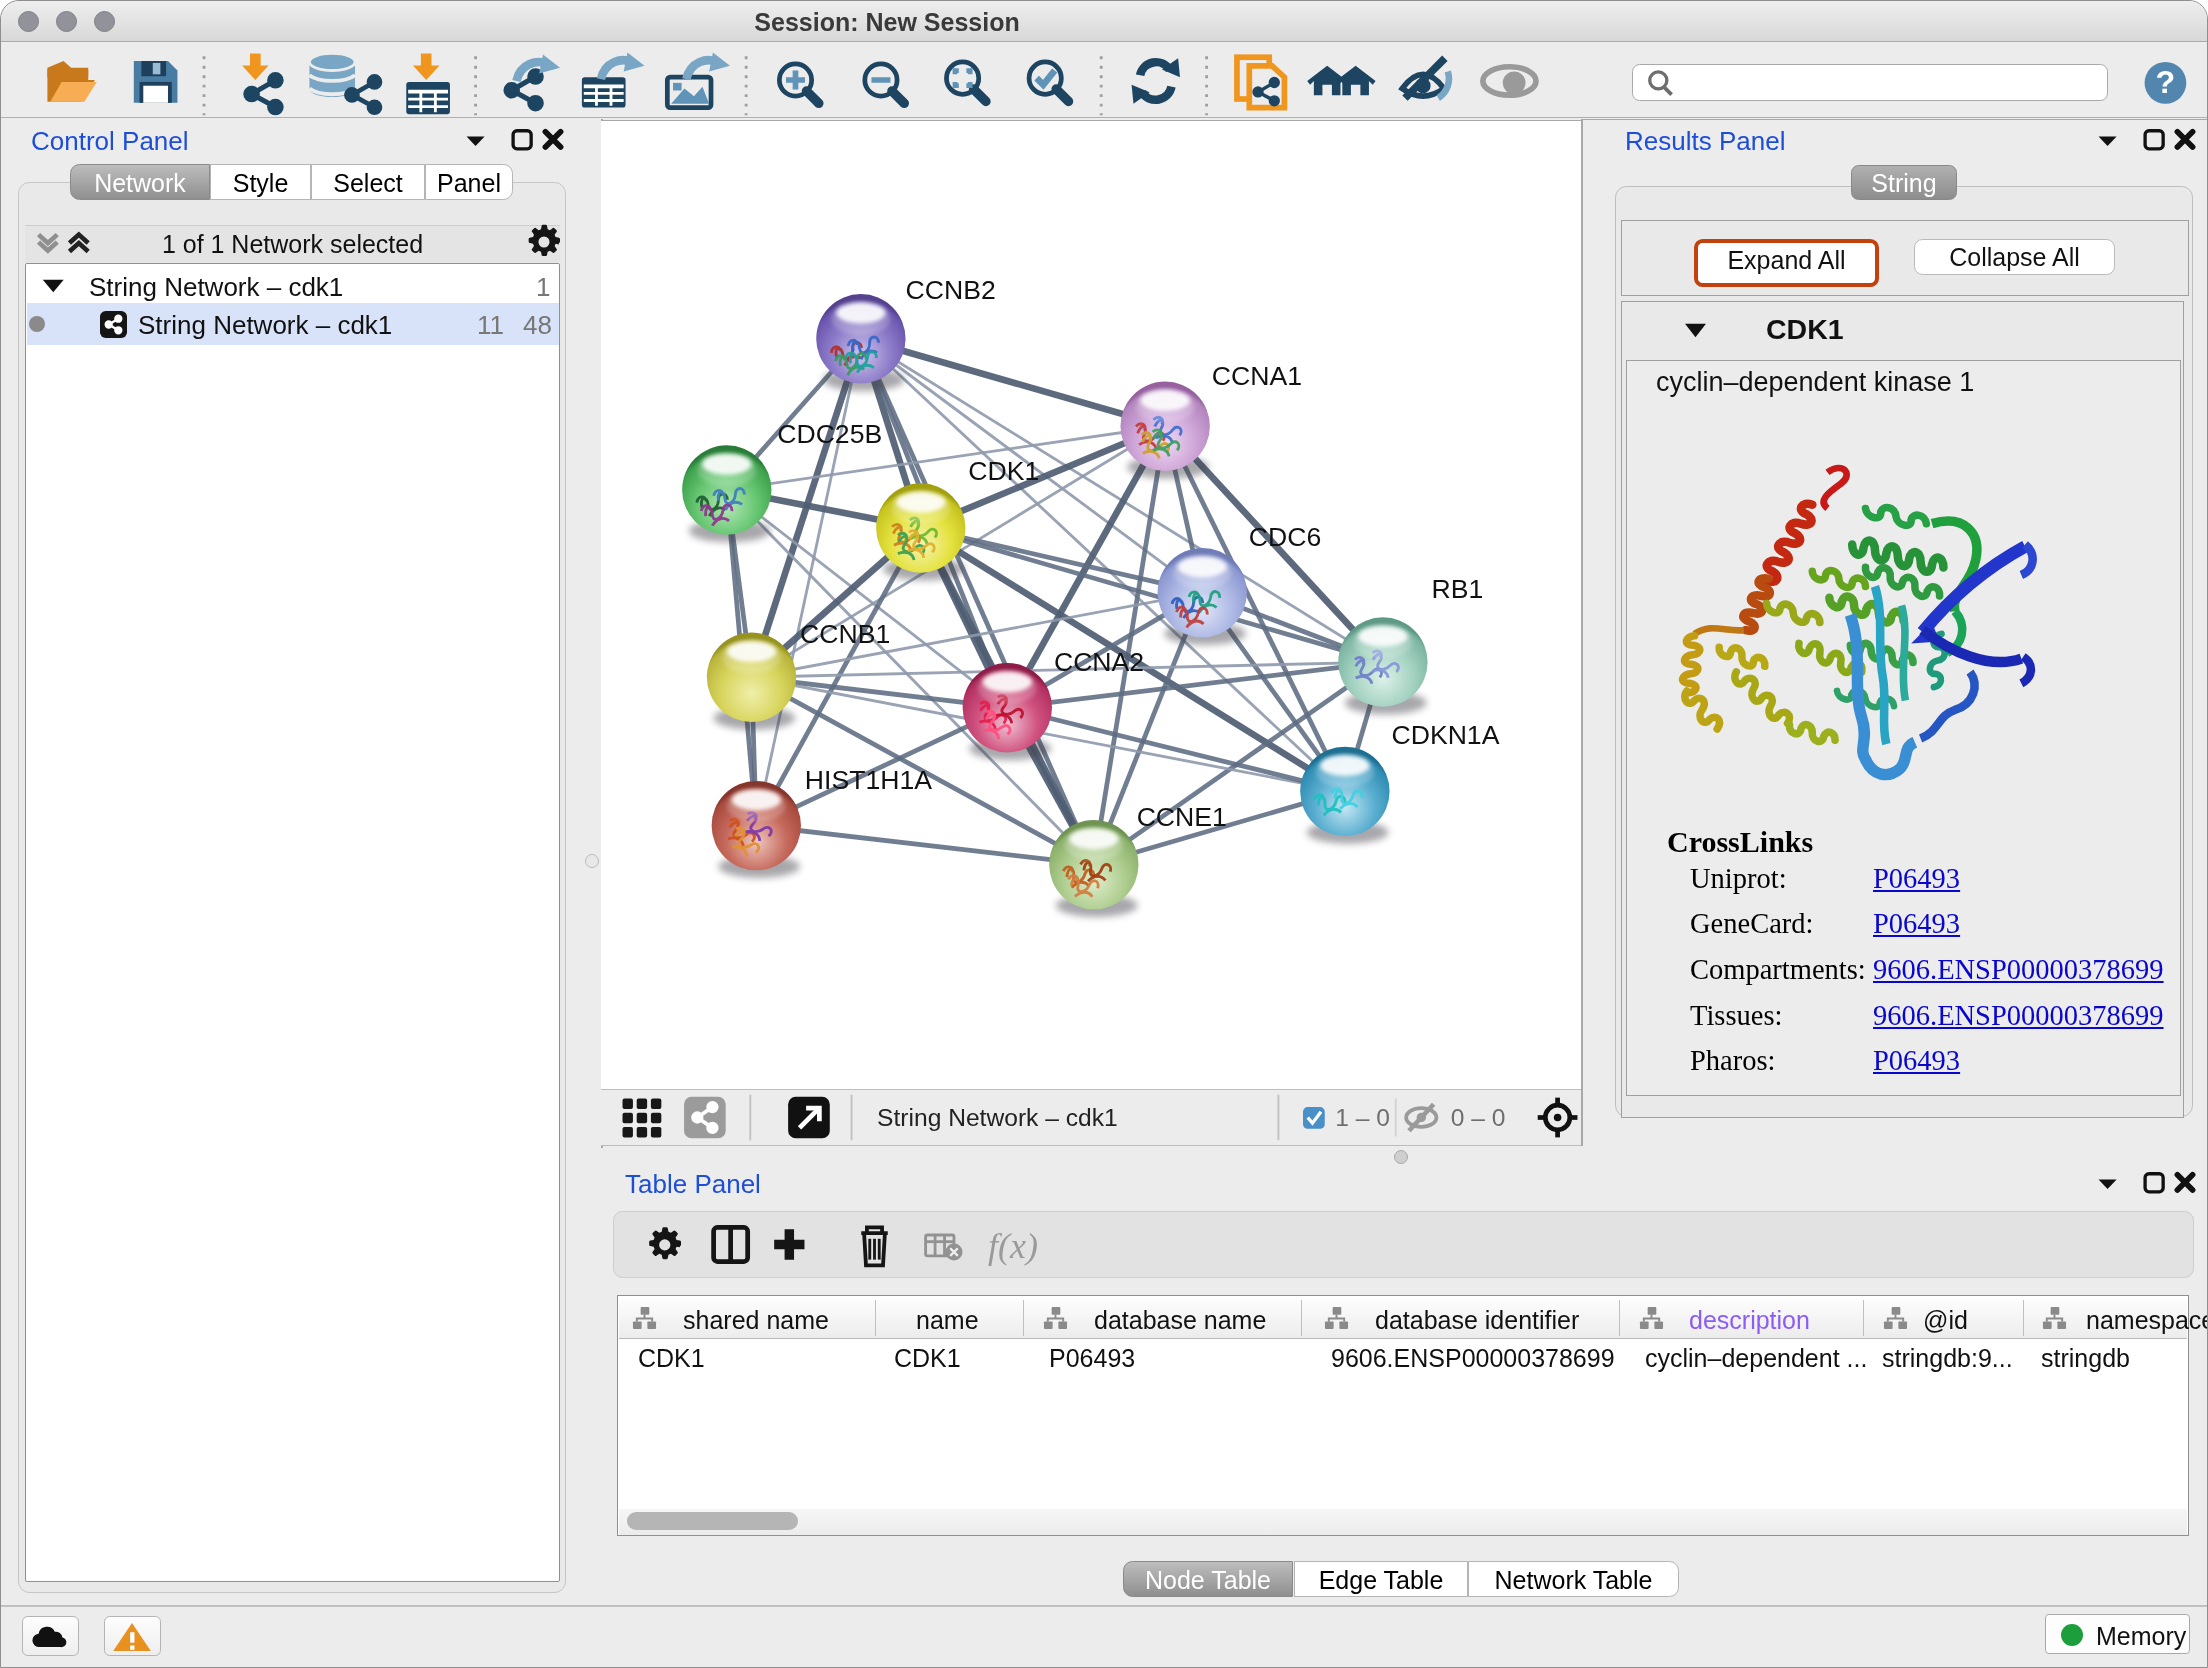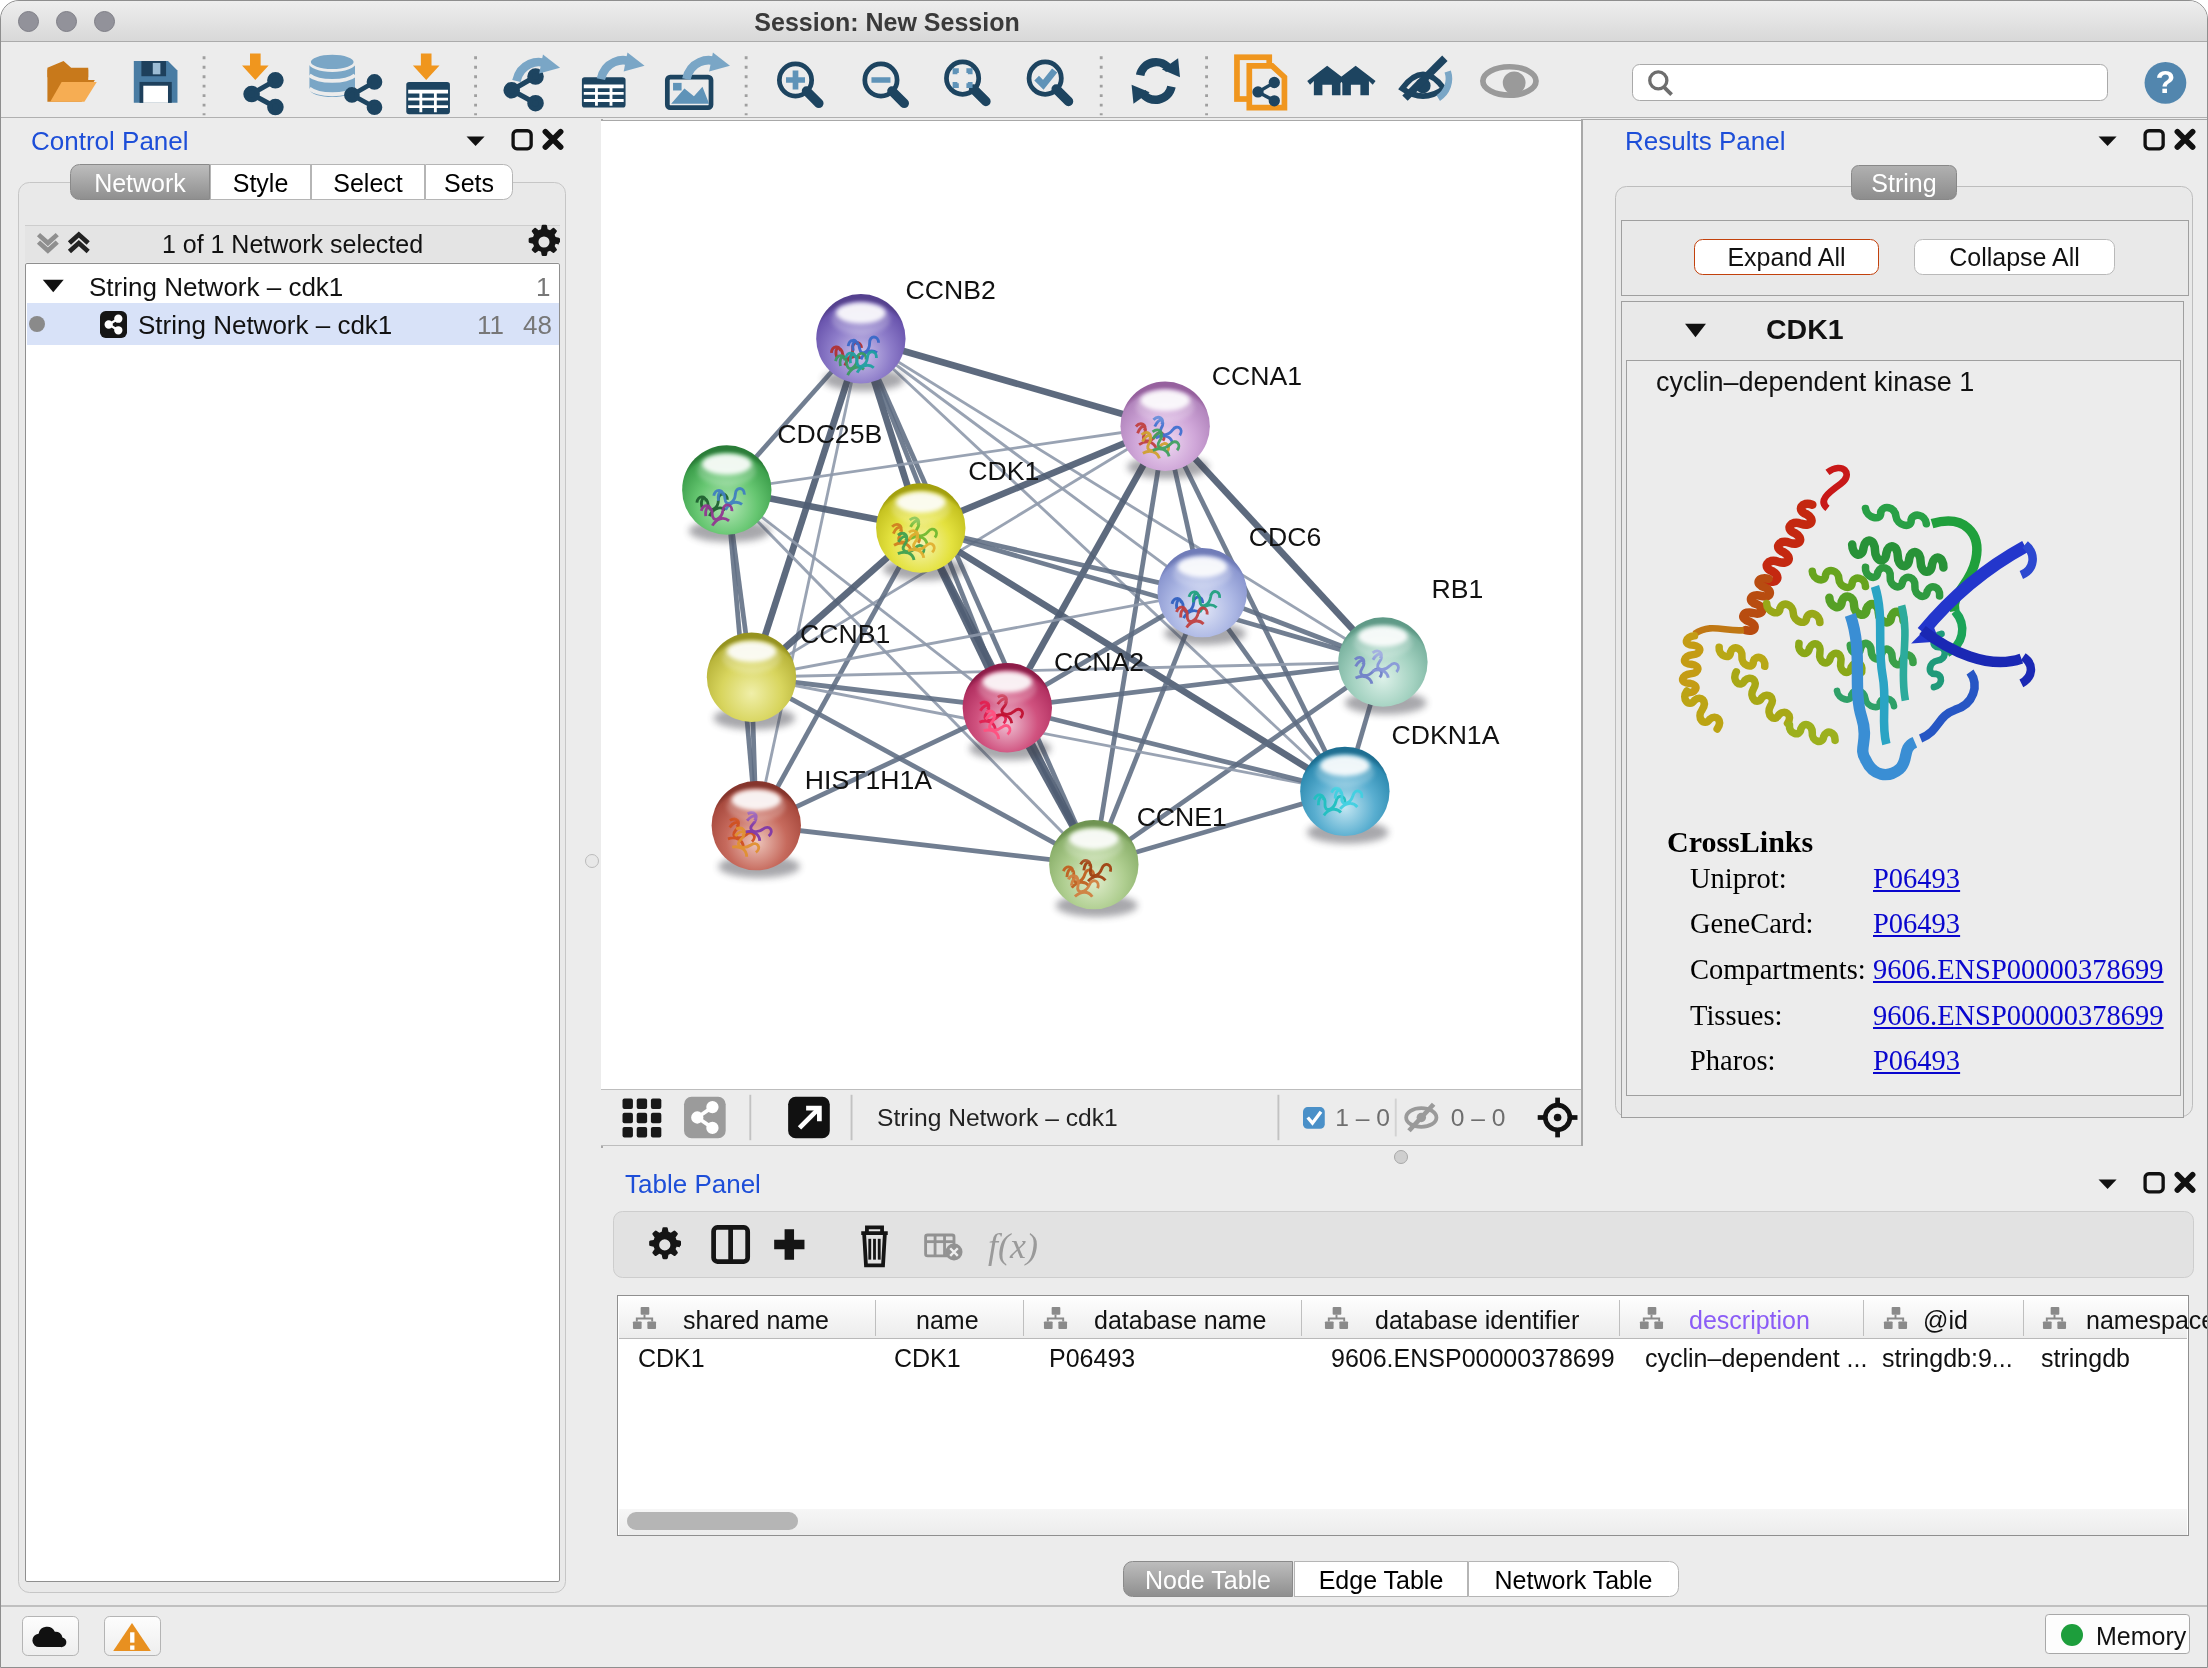--- a/index.html
+++ b/index.html
@@ -163,21 +163,21 @@
 <div class="abs ptitle" style="left:30px;top:125px">Control Panel</div>
 <svg class="abs" style="left:457px;top:125px" width="114" height="28.5" viewBox="0 0 120 30">
  <path d="M 9 11 L 28 11 L 18.5 21 Z" fill="#111"></path>
  <rect x="58" y="5" width="19" height="19" rx="4" fill="none" stroke="#111" stroke-width="3.5"></rect>
  <path d="M 92 6 L 108 22 M 108 6 L 92 22" stroke="#111" stroke-width="6" stroke-linecap="round"></path>
 </svg>
 <div class="abs" style="left:17px;top:181px;width:548px;height:1411px;background:#e9e9e9;border:1px solid #c6c6c6;border-radius:11.4px"></div>
 <div class="abs tab tabsel" style="left:69px;top:163px;width:140px;border-radius:9.5px 0 0 9.5px">Network</div>
 <div class="abs tab" style="left:209px;top:163px;width:101px">Style</div>
 <div class="abs tab" style="left:310px;top:163px;width:114px">Select</div>
-<div class="abs tab" style="left:424px;top:163px;width:88px;border-radius:0 9.5px 9.5px 0">Sets</div>
+<div class="abs tab" style="left:424px;top:163px;width:88px;border-radius:0 9.5px 9.5px 0">Panel</div>
 <div class="abs" style="left:24px;top:224px;width:535px;height:37px;background:#e4e4e4;border-top:1px solid #cdcdcd;font-size:25px;text-align:center;line-height:37px;color:#111">1 of 1 Network selected</div>
 <svg class="abs" style="left:34px;top:228px" width="67" height="30" viewBox="0 0 70 32">
  <g fill="none" stroke="#8f8f8f" stroke-width="5">
         <path d="M 3 6 L 13 15 L 23 6"></path>
         <path d="M 3 14 L 13 23 L 23 14"></path>
       </g>
  <g fill="none" stroke="#222" stroke-width="5">
         <path d="M 36 15 L 46 6 L 56 15"></path>
         <path d="M 36 24 L 46 15 L 56 24"></path>
       </g>
@@ -537,21 +537,21 @@
 <div class="abs" style="left:1580px;top:118px;width:1.9px;height:1027px;background:#a8a8a8"></div>
 <div class="abs ptitle" style="left:1624px;top:125px">Results Panel</div>
 <svg class="abs" style="left:2089px;top:125px" width="114" height="28.5" viewBox="0 0 120 30">
  <path d="M 9 11 L 28 11 L 18.5 21 Z" fill="#111"></path>
  <rect x="58" y="5" width="19" height="19" rx="4" fill="none" stroke="#111" stroke-width="3.5"></rect>
  <path d="M 92 6 L 108 22 M 108 6 L 92 22" stroke="#111" stroke-width="6" stroke-linecap="round"></path>
 </svg>
 <div class="abs" style="left:1614px;top:185px;width:578px;height:931px;background:#e9e9e9;border:1px solid #bdbdbd;border-radius:11.4px"></div>
 <div class="abs" style="left:1850px;top:164px;width:106px;height:35px;background:linear-gradient(#b0b0b0,#8d8d8d);border:1px solid #888;border-radius:7.6px;color:#fff;font-size:25px;text-align:center;line-height:34px">String</div>
 <div class="abs" style="left:1620px;top:219px;width:568px;height:76px;background:#e9e9e9;border:1px solid #9f9f9f"></div>
-<div class="abs" style="left:1693px;top:238px;width:185px;height:36px;background:#fff;border:1px solid #c2410c;border-radius:8.6px;font-size:25px;text-align:center;line-height:35px;color:#111">Expand All</div>
+<div class="abs" style="left:1693px;top:238px;width:185px;height:48px;background:#fff;border:4px solid #c2410c;border-radius:8.6px;font-size:25px;text-align:center;line-height:35px;color:#111">Expand All</div>
 <div class="abs" style="left:1913px;top:238px;width:201px;height:36px;background:#fff;border:1px solid #b9b9b9;border-radius:8.6px;font-size:25px;text-align:center;line-height:35px;color:#111">Collapse All</div>
 <div class="abs" style="left:1620px;top:300px;width:563px;height:817px;background:#e9e9e9;border:1px solid #9f9f9f"></div>
 <svg class="abs" style="left:1682px;top:320px" width="25" height="19" viewBox="0 0 26 20">
       <path d="M 2 3 L 24 3 L 13 17 Z" fill="#111"></path>
     </svg>
 <div class="abs" style="left:1765px;top:312px;font-size:28.5px;font-weight:bold;color:#111">CDK1</div>
 <div class="abs" style="left:1625px;top:359px;width:555px;height:736px;background:#ececec;border:1px solid #9f9f9f"></div>
 <div class="abs" style="left:1655px;top:366px;font-size:27px;color:#111">cyclin–dependent kinase 1</div>
 <svg class="abs" style="left:1625px;top:359px" width="555" height="736" viewBox="0 0 584 774">
       <path d="M 212 118 c 16 -12 28 2 14 12 c -14 10 -24 18 -14 26" fill="none" stroke="#c81818" stroke-width="7"></path>

